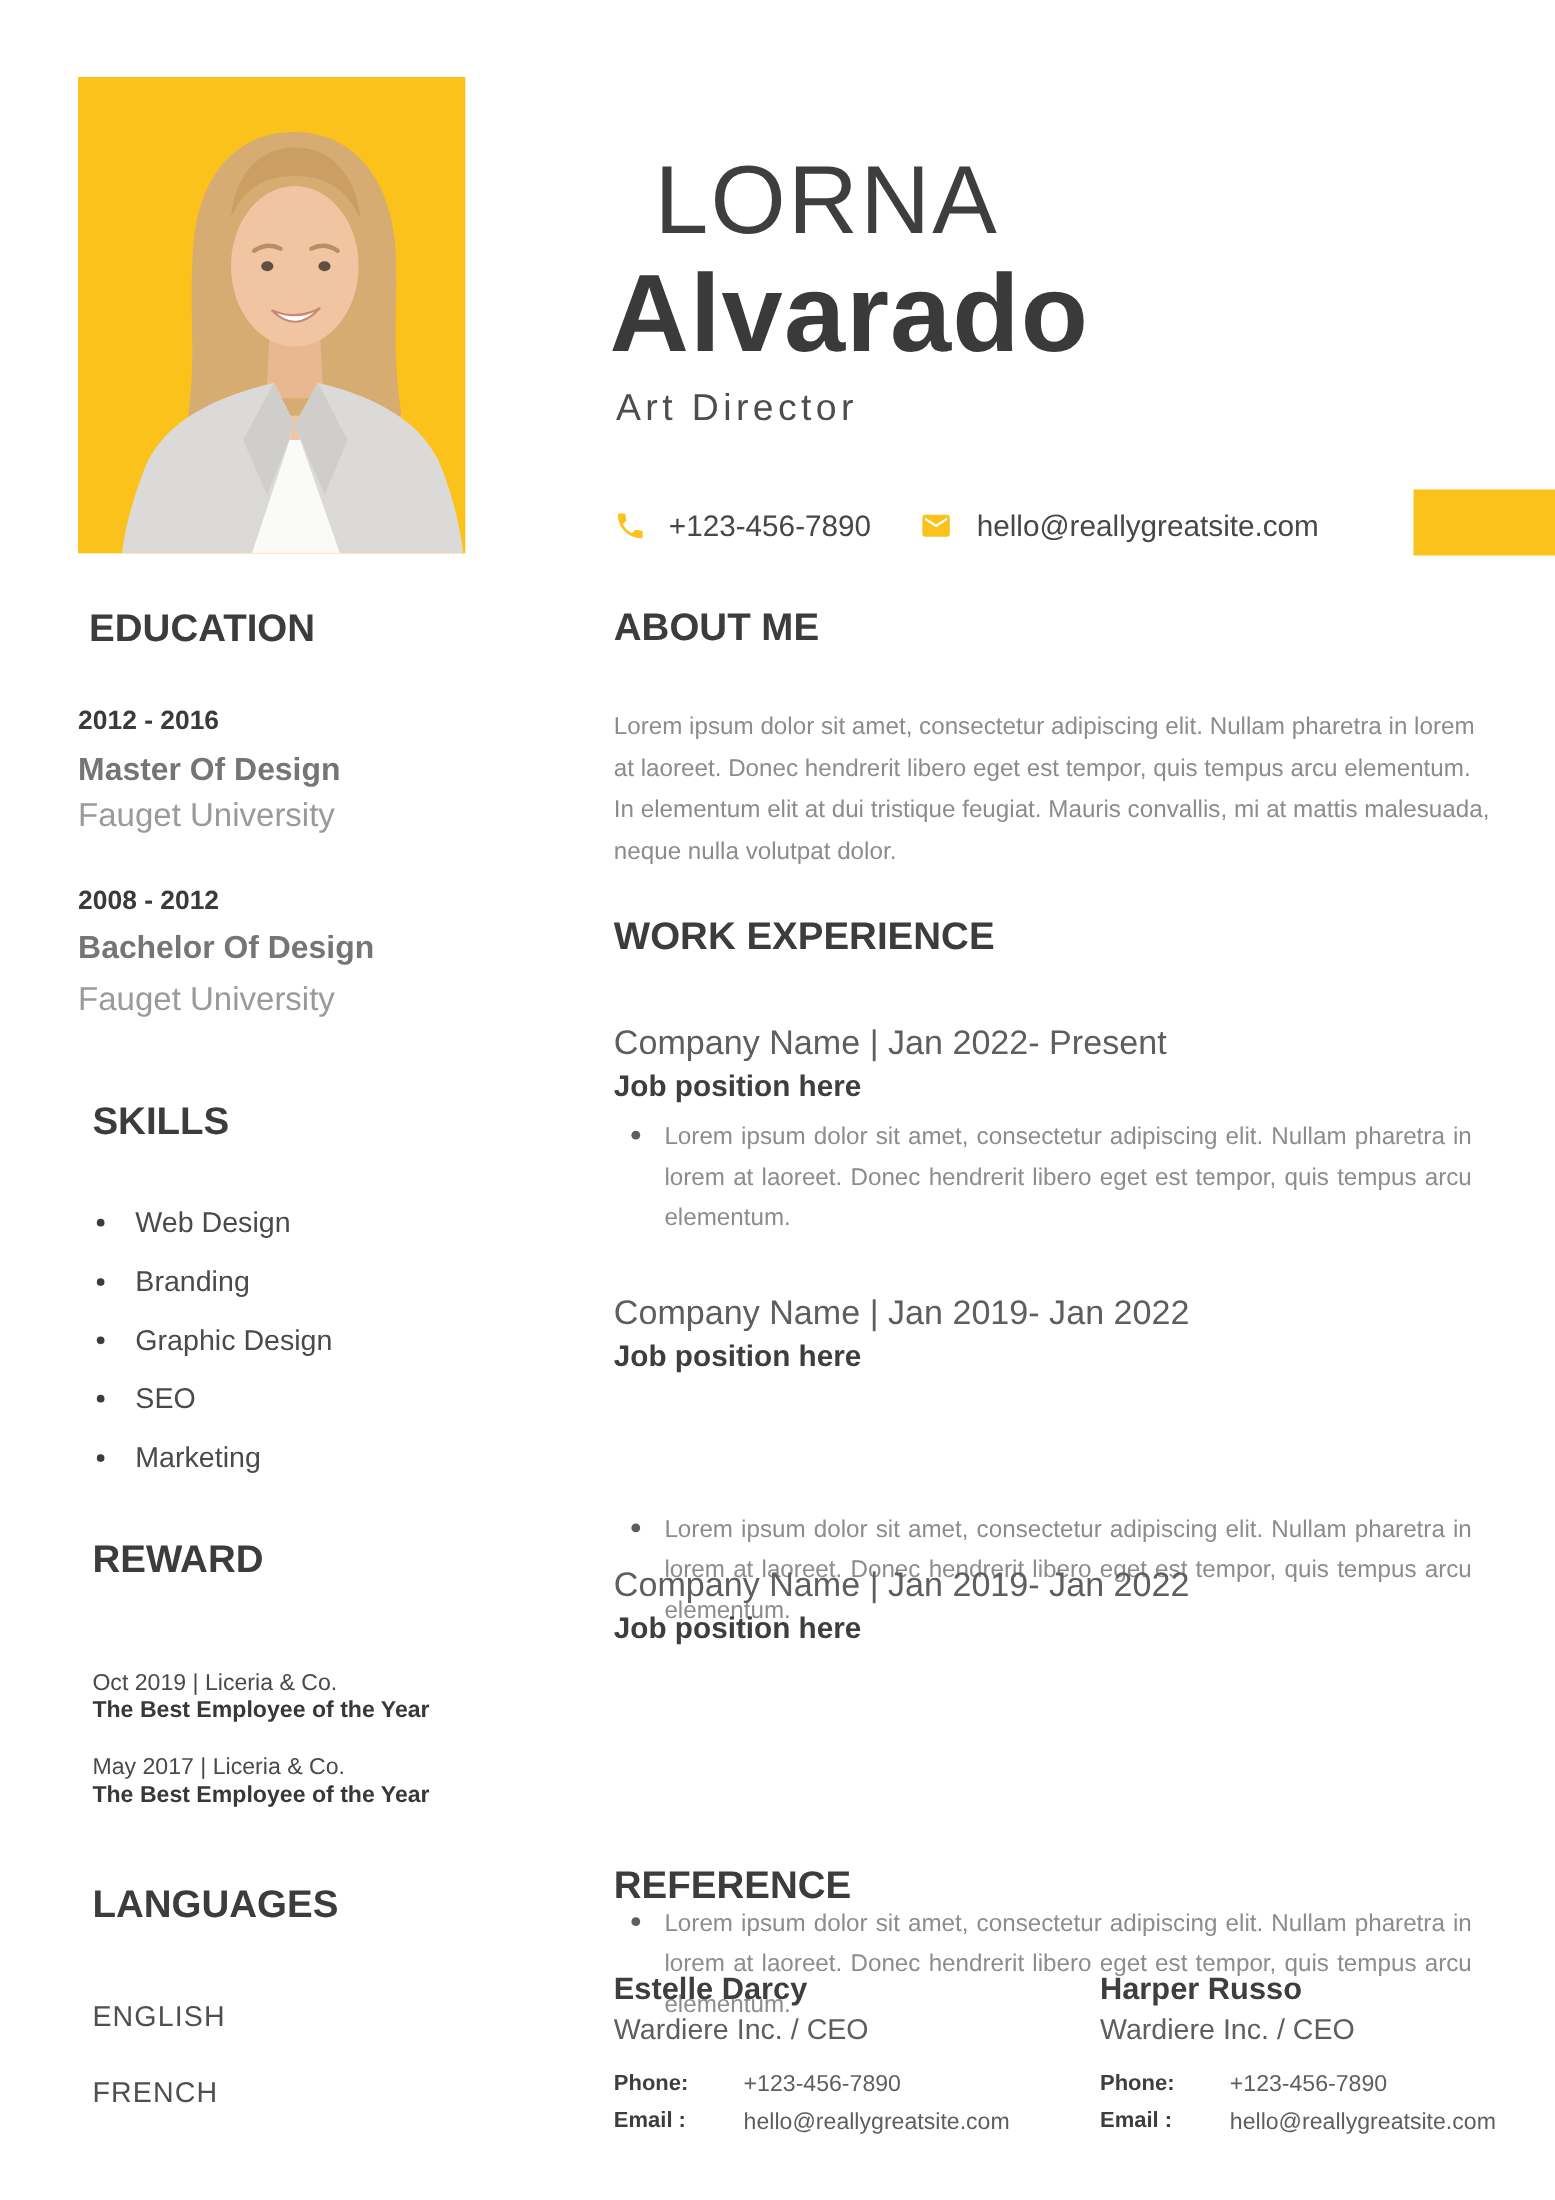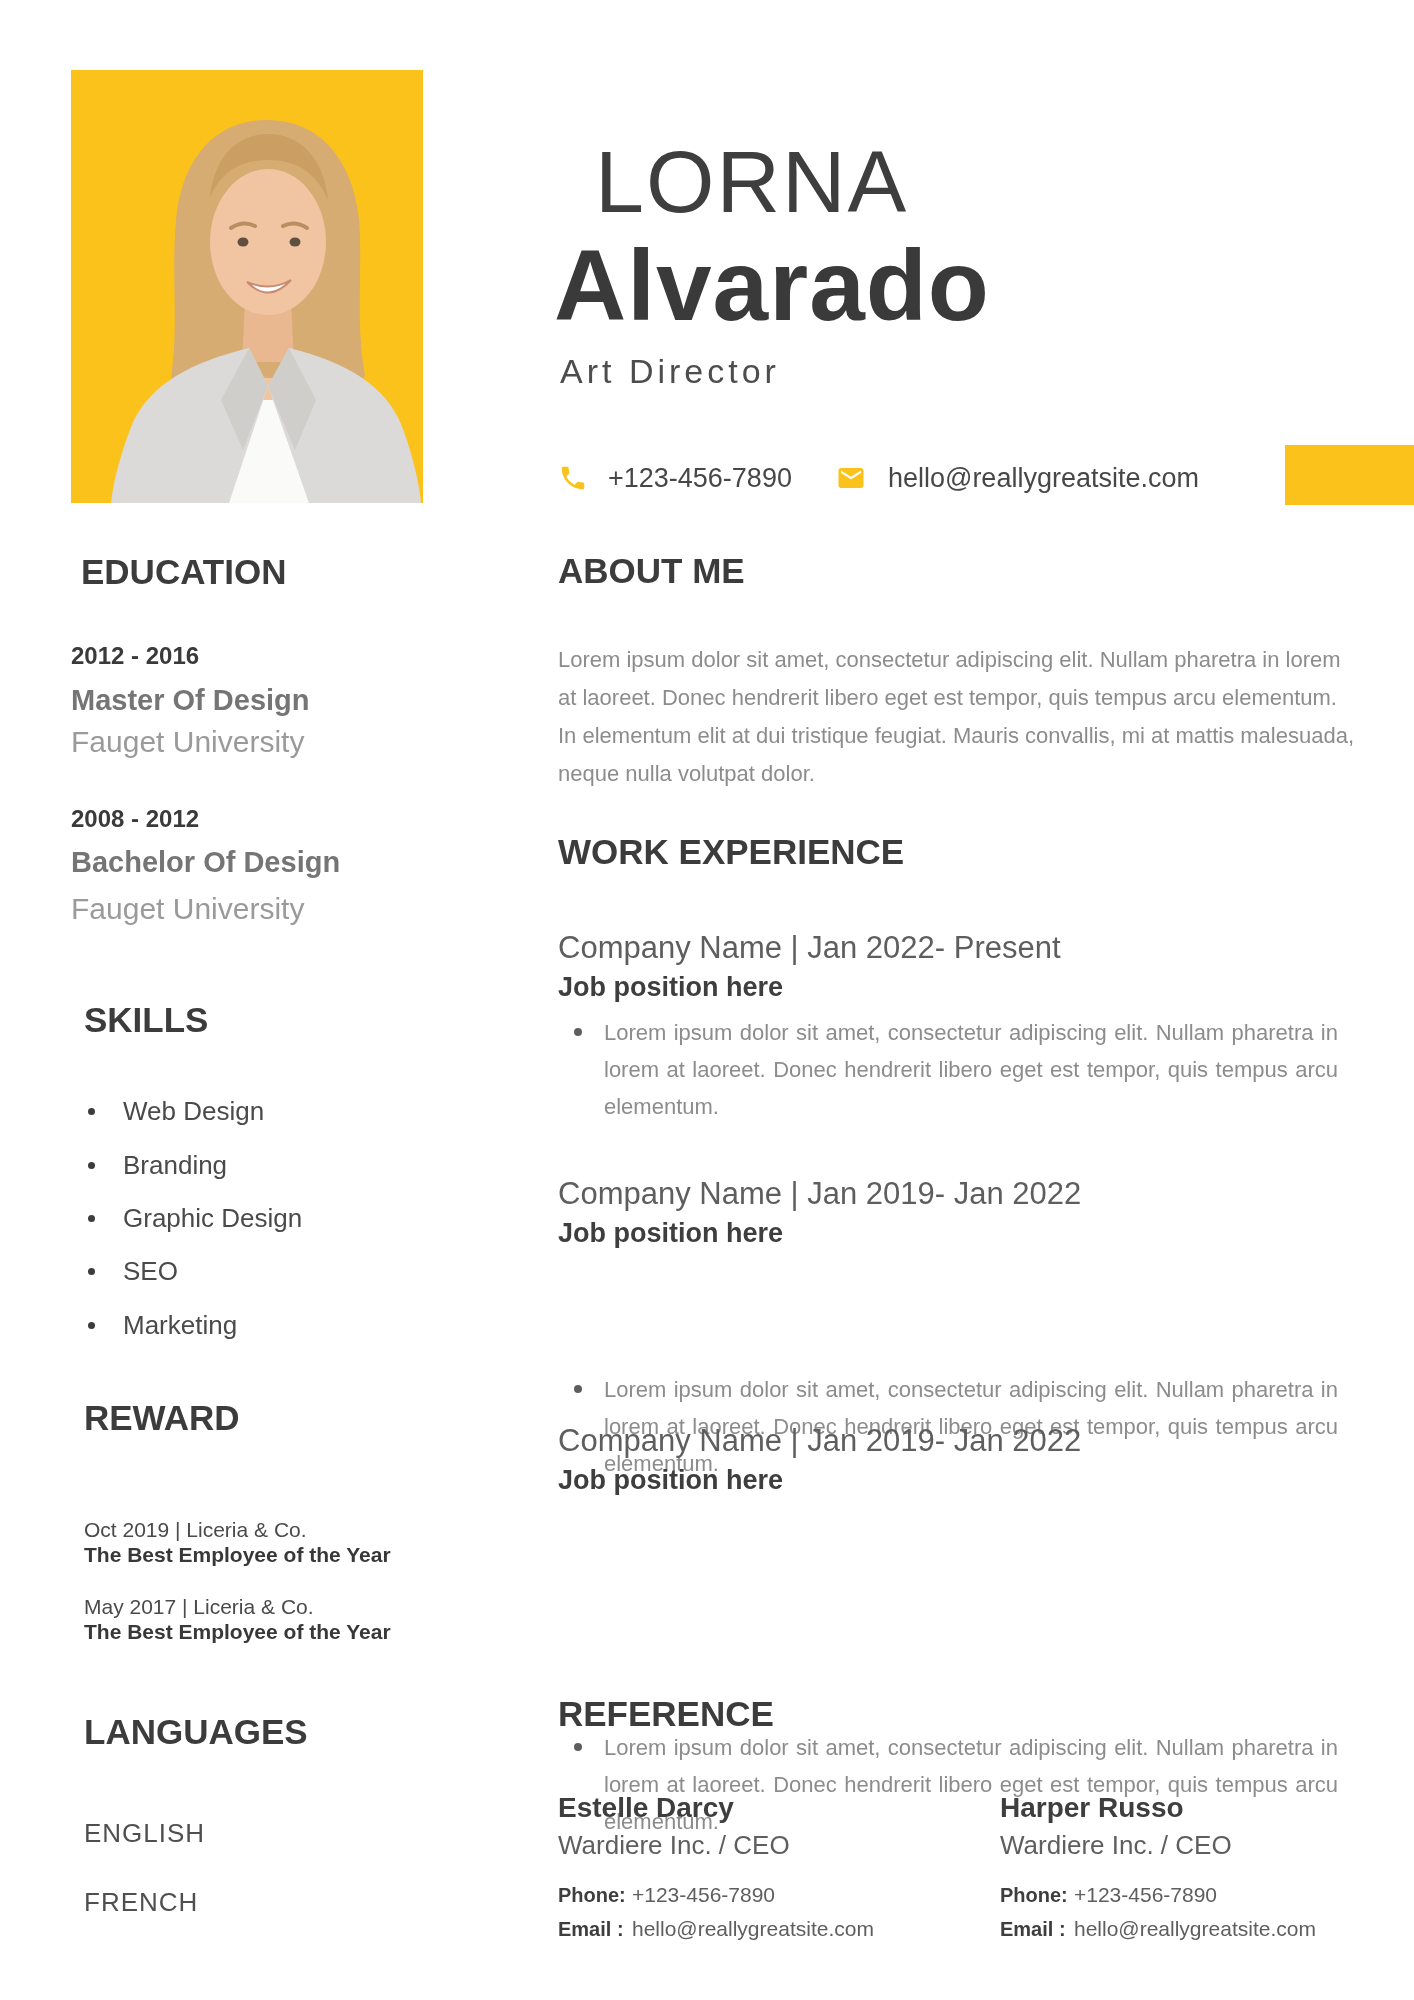--- a/index.html
+++ b/index.html
@@ -56,21 +56,21 @@
     text-align:justify;
   }
   .work-bullet .dot {
     position:absolute; left:16px; top:14px;
     width:8px; height:8px; border-radius:50%; background:#5E5E5E;
   }
 
   .ref-col { width:430px; }
   .ref-name { font-size:28px; font-weight:700; color:#3E3E3E; }
   .ref-role { font-size:26px; color:#5E5E5E; margin-top:6px; }
-  .ref-row  { margin-top:22px; font-size:21px; color:#5E5E5E; display:flex; align-items:center; }
+  .ref-row  { margin-top:22px; font-size:21px; color:#5E5E5E; display:flex; align-items:flex-start;gap:44px; }
   .ref-row.second { margin-top:10px; }
   .ref-label { font-size:20px; font-weight:700; color:#3E3E3E; min-width:74px; display:inline-block; }
 </style>
 </head>
 <body>
 
 <div class="page">
 
   <div class="abs photo-box">
     <svg viewBox="0 0 352 433" aria-hidden="true">

